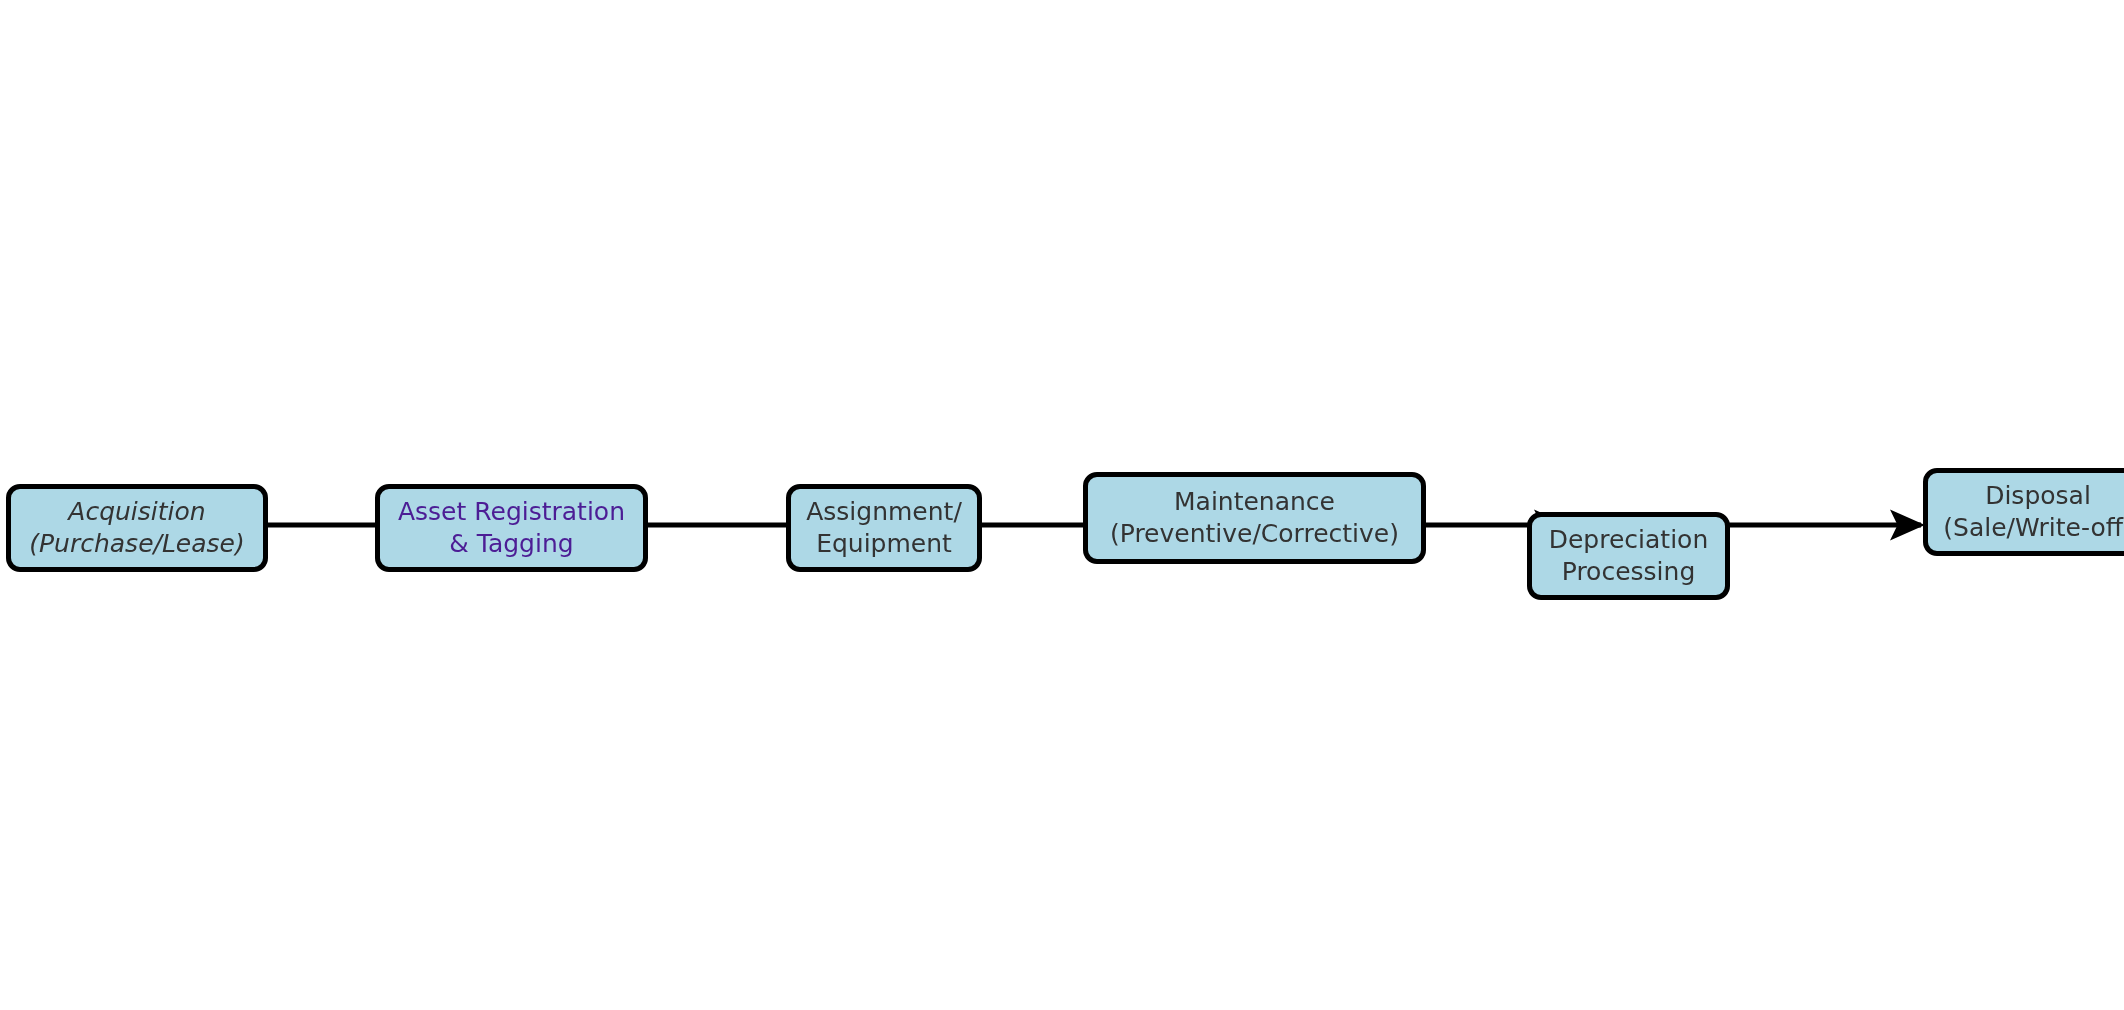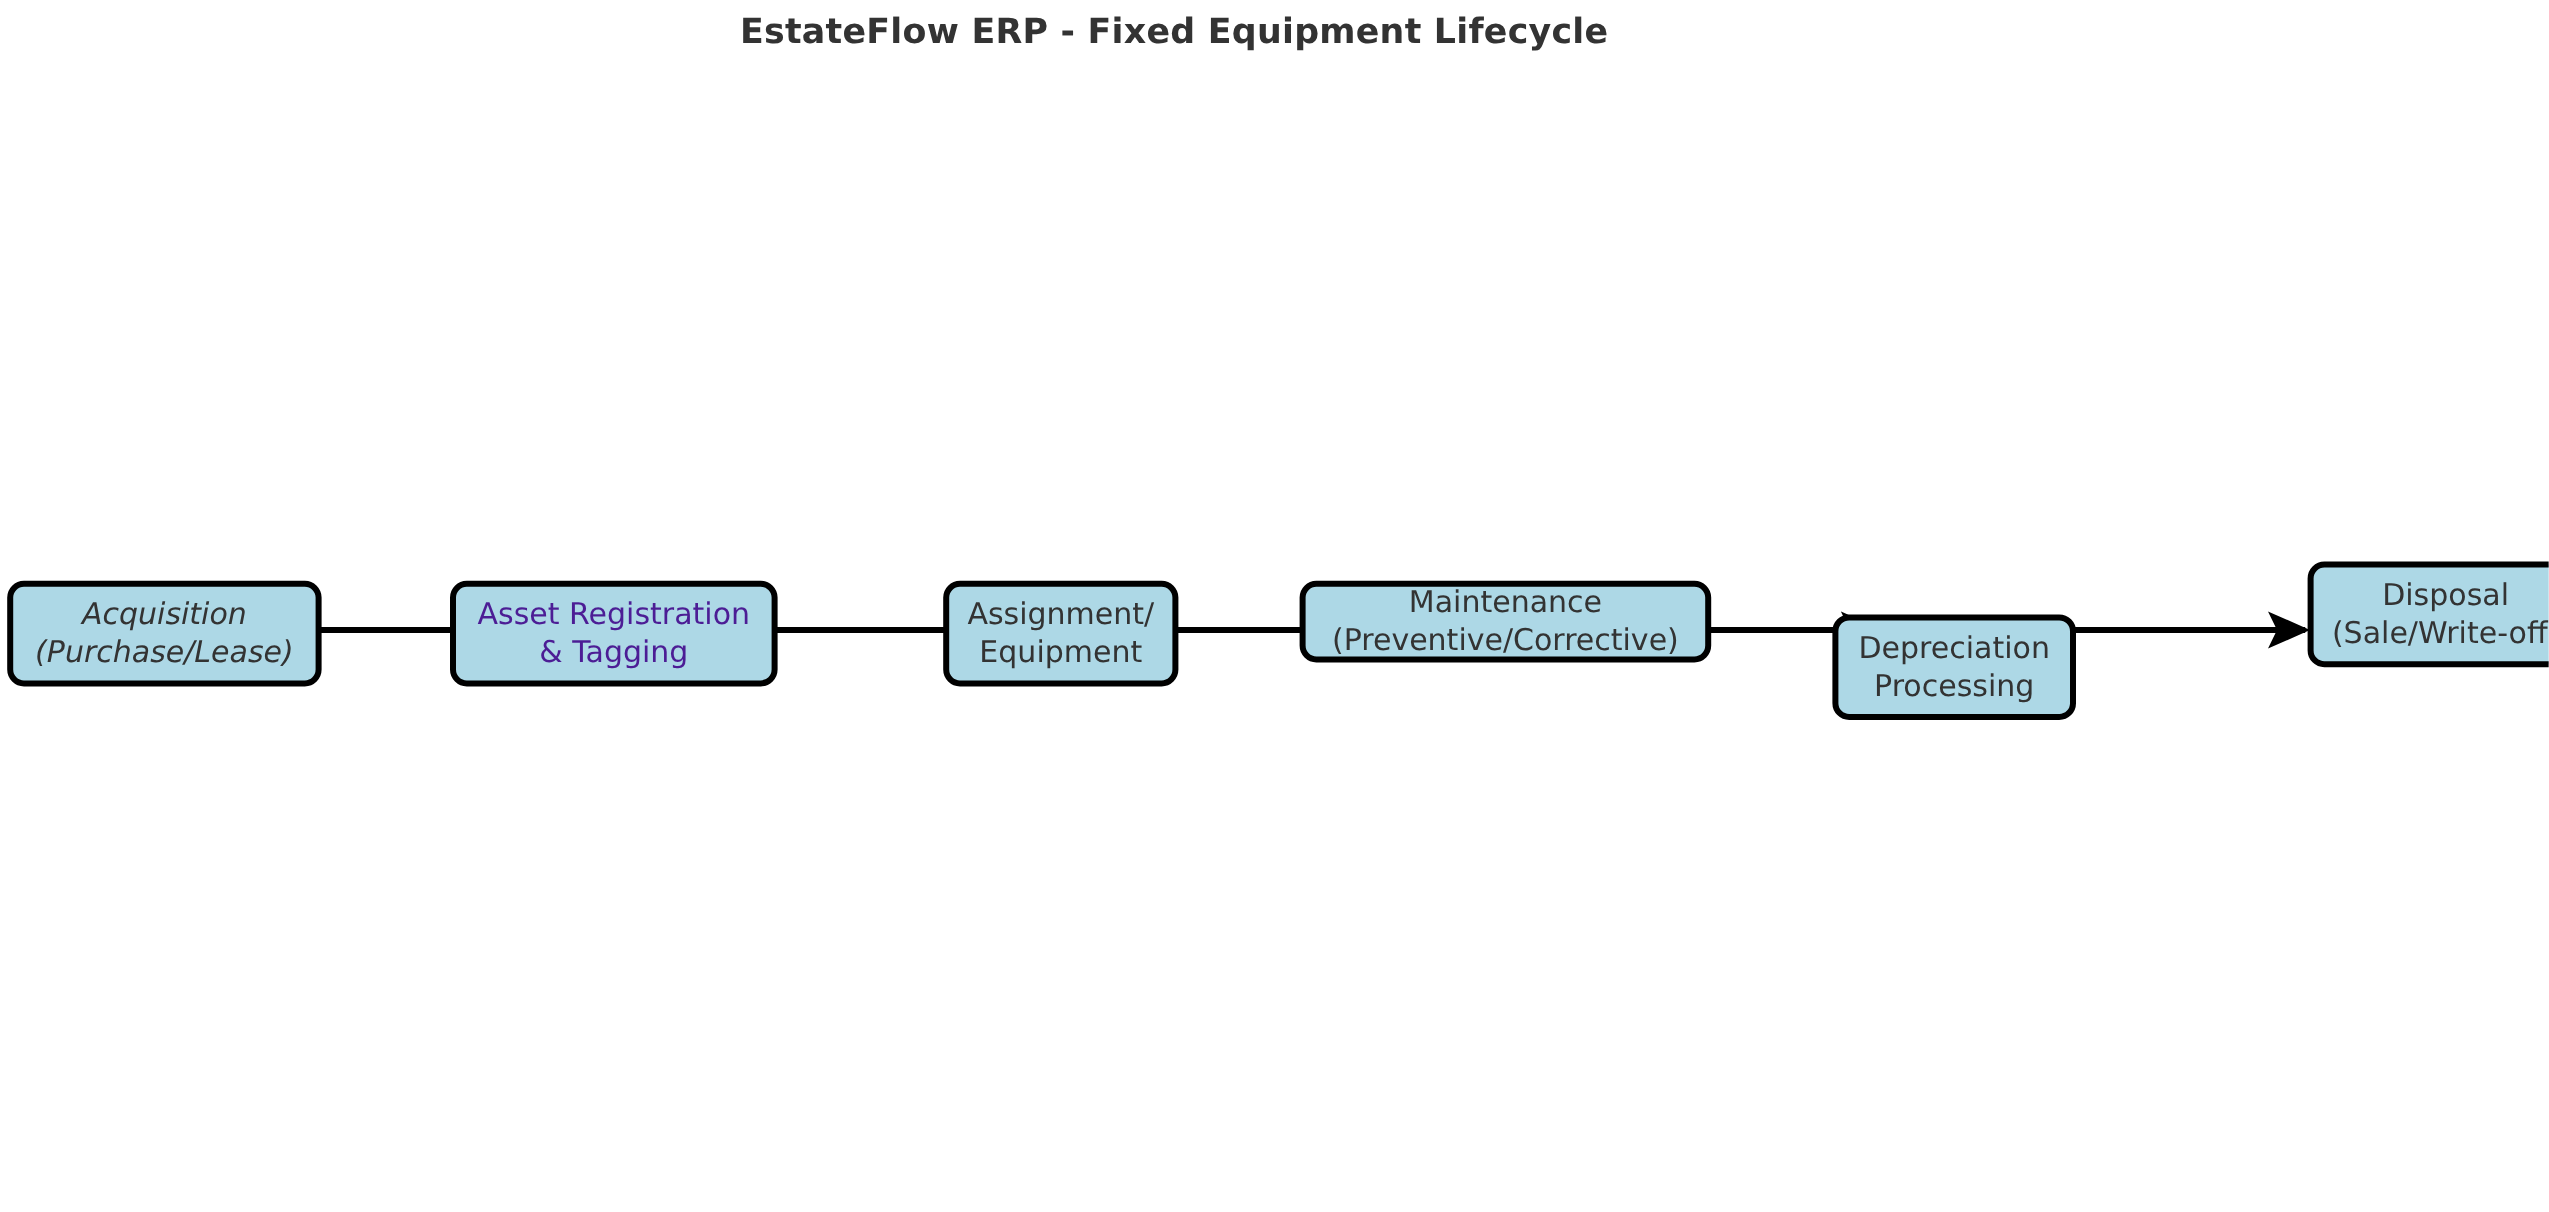--- a/index.html
+++ b/index.html
@@ -59,21 +59,20 @@
     display: block;
     width: 100%;
     white-space: pre-line;
   }
 </style>
 </head>
 <body>
 
 <div id="canvas">
 
-  <div id="diagram-title">EstateFlow ERP - Fixed Equipment Lifecycle</div>
 
   <svg id="edge-layer" viewBox="0 0 2124 1010">
     <defs>
       <marker id="arrowhead" markerWidth="7" markerHeight="7" refX="6.2" refY="3.5" orient="auto" markerUnits="strokeWidth">
         <path d="M0,0.4 L7,3.5 L0,6.6 L1.5,3.5 Z" fill="#000000"></path>
       </marker>
     </defs>
     <g id="edges">
         <line x1="230" y1="525" x2="413" y2="525" stroke="#000000" stroke-width="5" marker-end="url(#arrowhead)"></line>
         <line x1="610" y1="525" x2="824" y2="525" stroke="#000000" stroke-width="5" marker-end="url(#arrowhead)"></line>
@@ -83,21 +82,21 @@
       </g>
   </svg>
 
   <div id="nodes">
       <div class="node" style="left: 6px; top: 484px; width: 262px; height: 88px; background: rgb(173, 216, 230); border-color: rgb(0, 0, 0); color: rgb(51, 51, 51); font-style: italic;"><span class="node-label">Acquisition
 (Purchase/Lease)</span></div>
       <div class="node" style="left: 375px; top: 484px; width: 273px; height: 88px; background: rgb(173, 216, 230); border-color: rgb(0, 0, 0); color: #4c1d95;"><span class="node-label">Asset Registration
 &amp; Tagging</span></div>
       <div class="node" style="left: 786px; top: 484px; width: 196px; height: 88px; background: rgb(173, 216, 230); border-color: rgb(0, 0, 0); color: rgb(51, 51, 51);"><span class="node-label">Assignment/
 Equipment</span></div>
-      <div class="node" style="left: 1083px; top: 484px; width: 343px; height: 68px; background: rgb(173, 216, 230); border-color: rgb(0, 0, 0); color: rgb(51, 51, 51);"><span class="node-label">Maintenance
+      <div class="node" style="left: 1083px; top: 472px; width: 343px; height: 92px; background: rgb(173, 216, 230); border-color: rgb(0, 0, 0); color: rgb(51, 51, 51);"><span class="node-label">Maintenance
 (Preventive/Corrective)</span></div>
       <div class="node" style="left: 1527px; top: 512px; width: 203px; height: 88px; background: rgb(173, 216, 230); border-color: rgb(0, 0, 0); color: rgb(51, 51, 51);"><span class="node-label">Depreciation
 Processing</span></div>
       <div class="node" style="left: 1883px; top: 468px; width: 230px; height: 88px; background: rgb(173, 216, 230); border-color: rgb(0, 0, 0); color: rgb(51, 51, 51); margin-left: 40px;"><span class="node-label">Disposal
 (Sale/Write-off)</span></div>
     </div>
 
 </div>
 
 </body></html>

